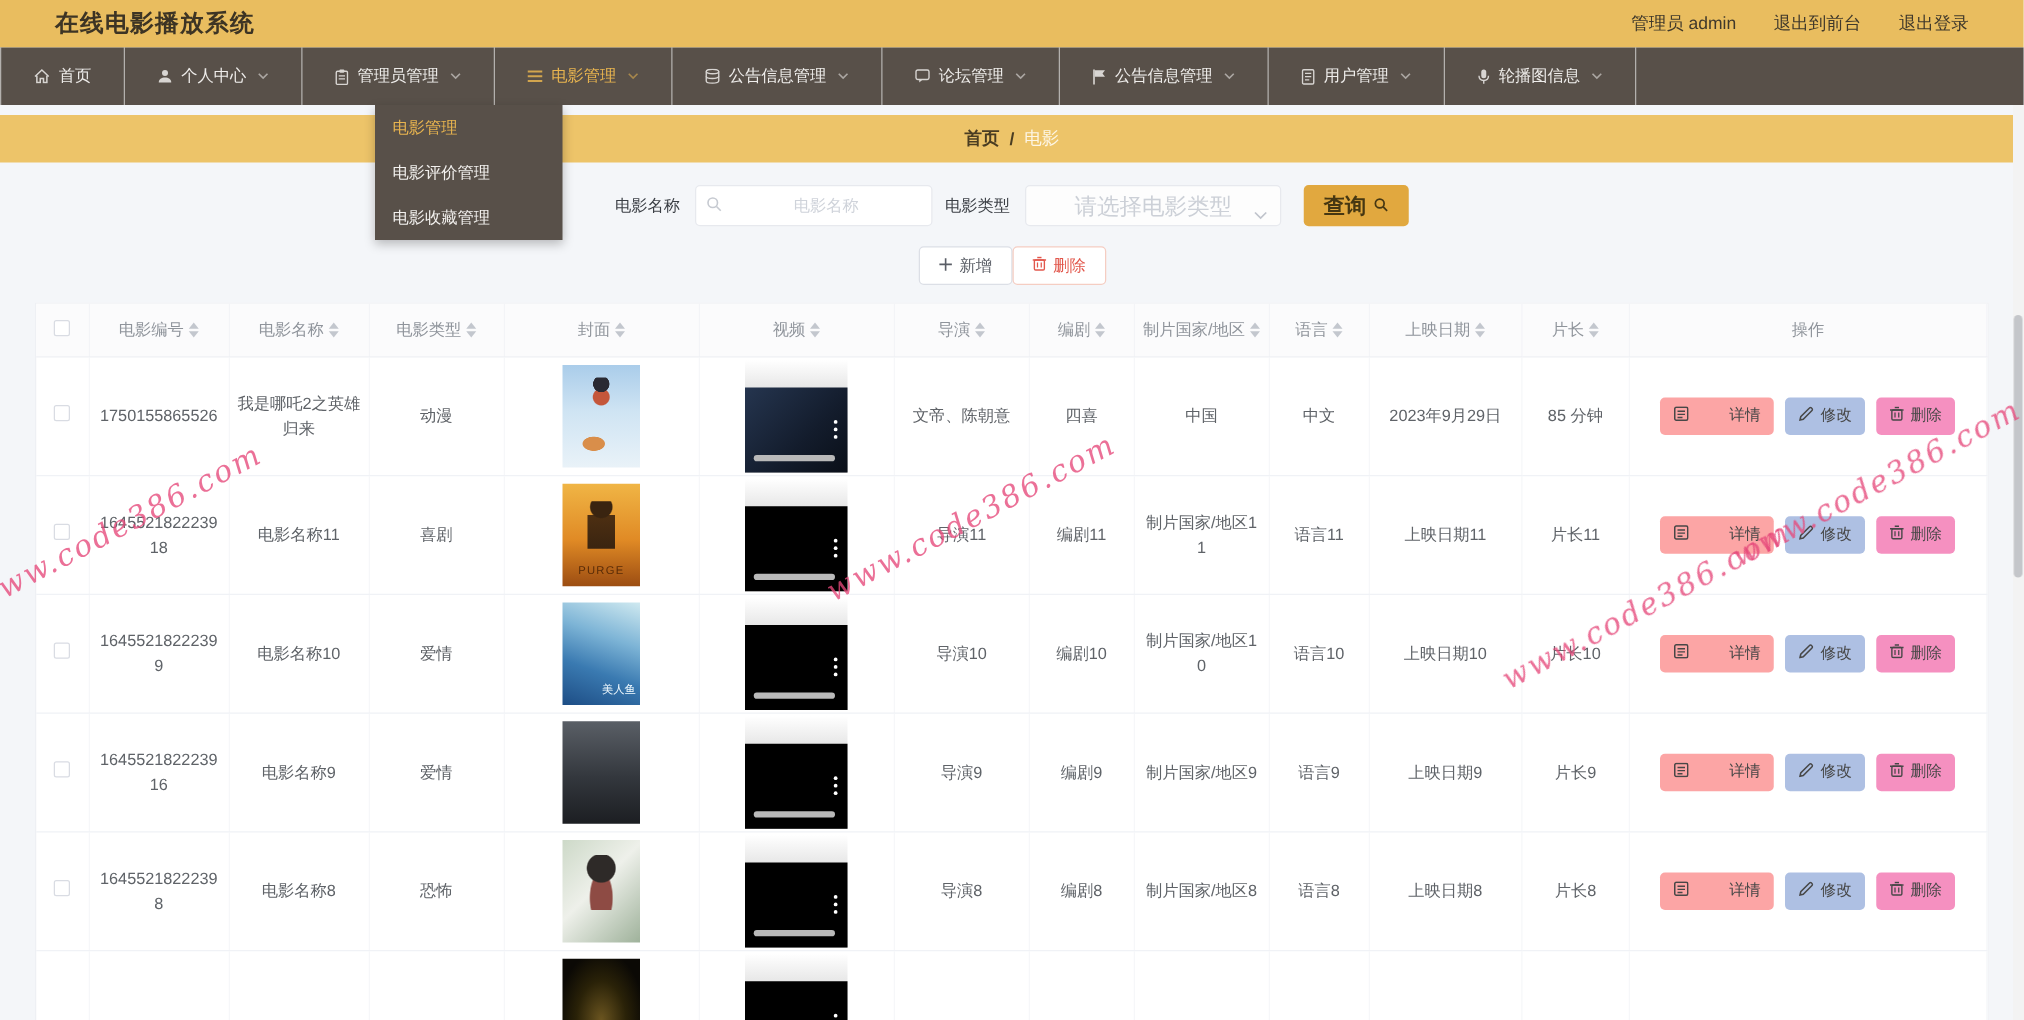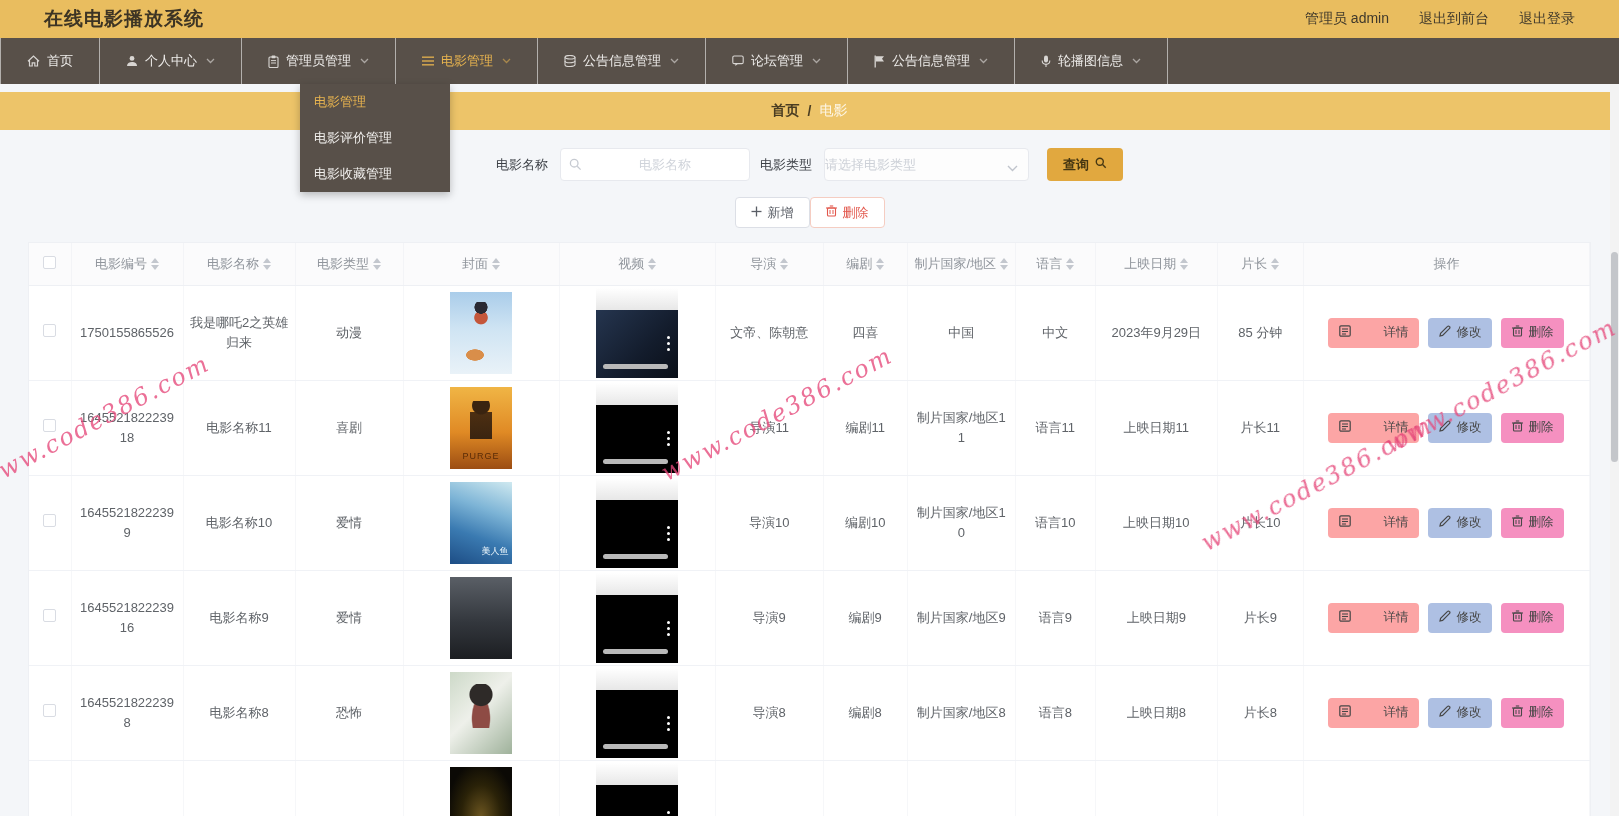--- a/index.html
+++ b/index.html
@@ -38,24 +38,24 @@
   
   .search-row { margin-top:18px; display:flex; align-items:center; justify-content:center; gap:10px; }
   .search-label { font-size:13px; color:#3b3f45; margin-right:2px; }
   .search-input-wrap { position:relative; }
   .search-input { width:190px; height:33px; border:1px solid #e7e9ee; border-radius:4px;
     background:#fff; padding:0 10px 0 30px; font-size:13px; color:#333; outline:none; }
   .search-input::placeholder { color:#cfd3da; text-align:center; }
   .input-mag { position:absolute; left:9px; top:9px; color:#c6cad1; }
   .type-select { position:relative; width:205px; height:33px; border:1px solid #e7e9ee;
     border-radius:4px; background:#fdfdfd; display:flex; align-items:center;
-    font-size:13px; color:#ccd0d7; cursor:pointer; }
+    justify-content:center; font-size:18px; color:#ccd0d7; cursor:pointer; }
   .type-select .sel-chev { position:absolute; right:10px; top:11px; color:#c0c4cc; }
   .query-btn { height:33px; margin-left:8px; padding:0 16px; background:#e1a83f; border:none;
-    border-radius:4px; font-size:13px; color:#463712; font-weight:bold; display:flex;
+    border-radius:4px; font-size:17px; color:#463712; font-weight:bold; display:flex;
     align-items:center; gap:6px; cursor:pointer;text-align:right; }
 
   
   .toolbar-row { margin-top:16px; display:flex; justify-content:center; }
   .tb-btn { height:31px; padding:0 15px; border-radius:4px; font-size:13px; display:flex;
     align-items:center; gap:6px; cursor:pointer; background:#fff; }
   .tb-add { border:1px solid #dcdfe6; color:#5a5e66; }
   .tb-del { border:1px solid #f5cdc2; color:#e2574c; }
 
   
@@ -228,20 +228,36 @@
       </span>
       <span>公告信息管理</span>
       <span class="chev">
         <svg width="9" height="6" viewBox="0 0 9 6">
           <polyline points="1,1 4.5,4.5 8,1" fill="none" stroke="currentColor" stroke-width="1.3"></polyline>
         </svg>
       </span>
     </div>
     <div class="nav-item">
       <span class="nicon">
+        <svg width="11" height="13" viewBox="0 0 11 13">
+          <rect x="1" y="0.8" width="9" height="11.4" rx="1" fill="none" stroke="currentColor" stroke-width="1.1"></rect>
+          <line x1="3" y1="3.6" x2="8" y2="3.6" stroke="currentColor" stroke-width="1"></line>
+          <line x1="3" y1="6.2" x2="8" y2="6.2" stroke="currentColor" stroke-width="1"></line>
+          <line x1="3" y1="8.8" x2="6.4" y2="8.8" stroke="currentColor" stroke-width="1"></line>
+        </svg>
+      </span>
+      <span>用户管理</span>
+      <span class="chev">
+        <svg width="9" height="6" viewBox="0 0 9 6">
+          <polyline points="1,1 4.5,4.5 8,1" fill="none" stroke="currentColor" stroke-width="1.3"></polyline>
+        </svg>
+      </span>
+    </div>
+    <div class="nav-item">
+      <span class="nicon">
         <svg width="10" height="13" viewBox="0 0 10 13">
           <rect x="3" y="0.6" width="4" height="7" rx="2" fill="currentColor"></rect>
           <path d="M1.2 5.6 C1.2 8 2.8 9.4 5 9.4 C7.2 9.4 8.8 8 8.8 5.6" fill="none" stroke="currentColor" stroke-width="1.1"></path>
           <line x1="5" y1="9.4" x2="5" y2="12" stroke="currentColor" stroke-width="1.1"></line>
         </svg>
       </span>
       <span>轮播图信息</span>
       <span class="chev">
         <svg width="9" height="6" viewBox="0 0 9 6">
           <polyline points="1,1 4.5,4.5 8,1" fill="none" stroke="currentColor" stroke-width="1.3"></polyline>

